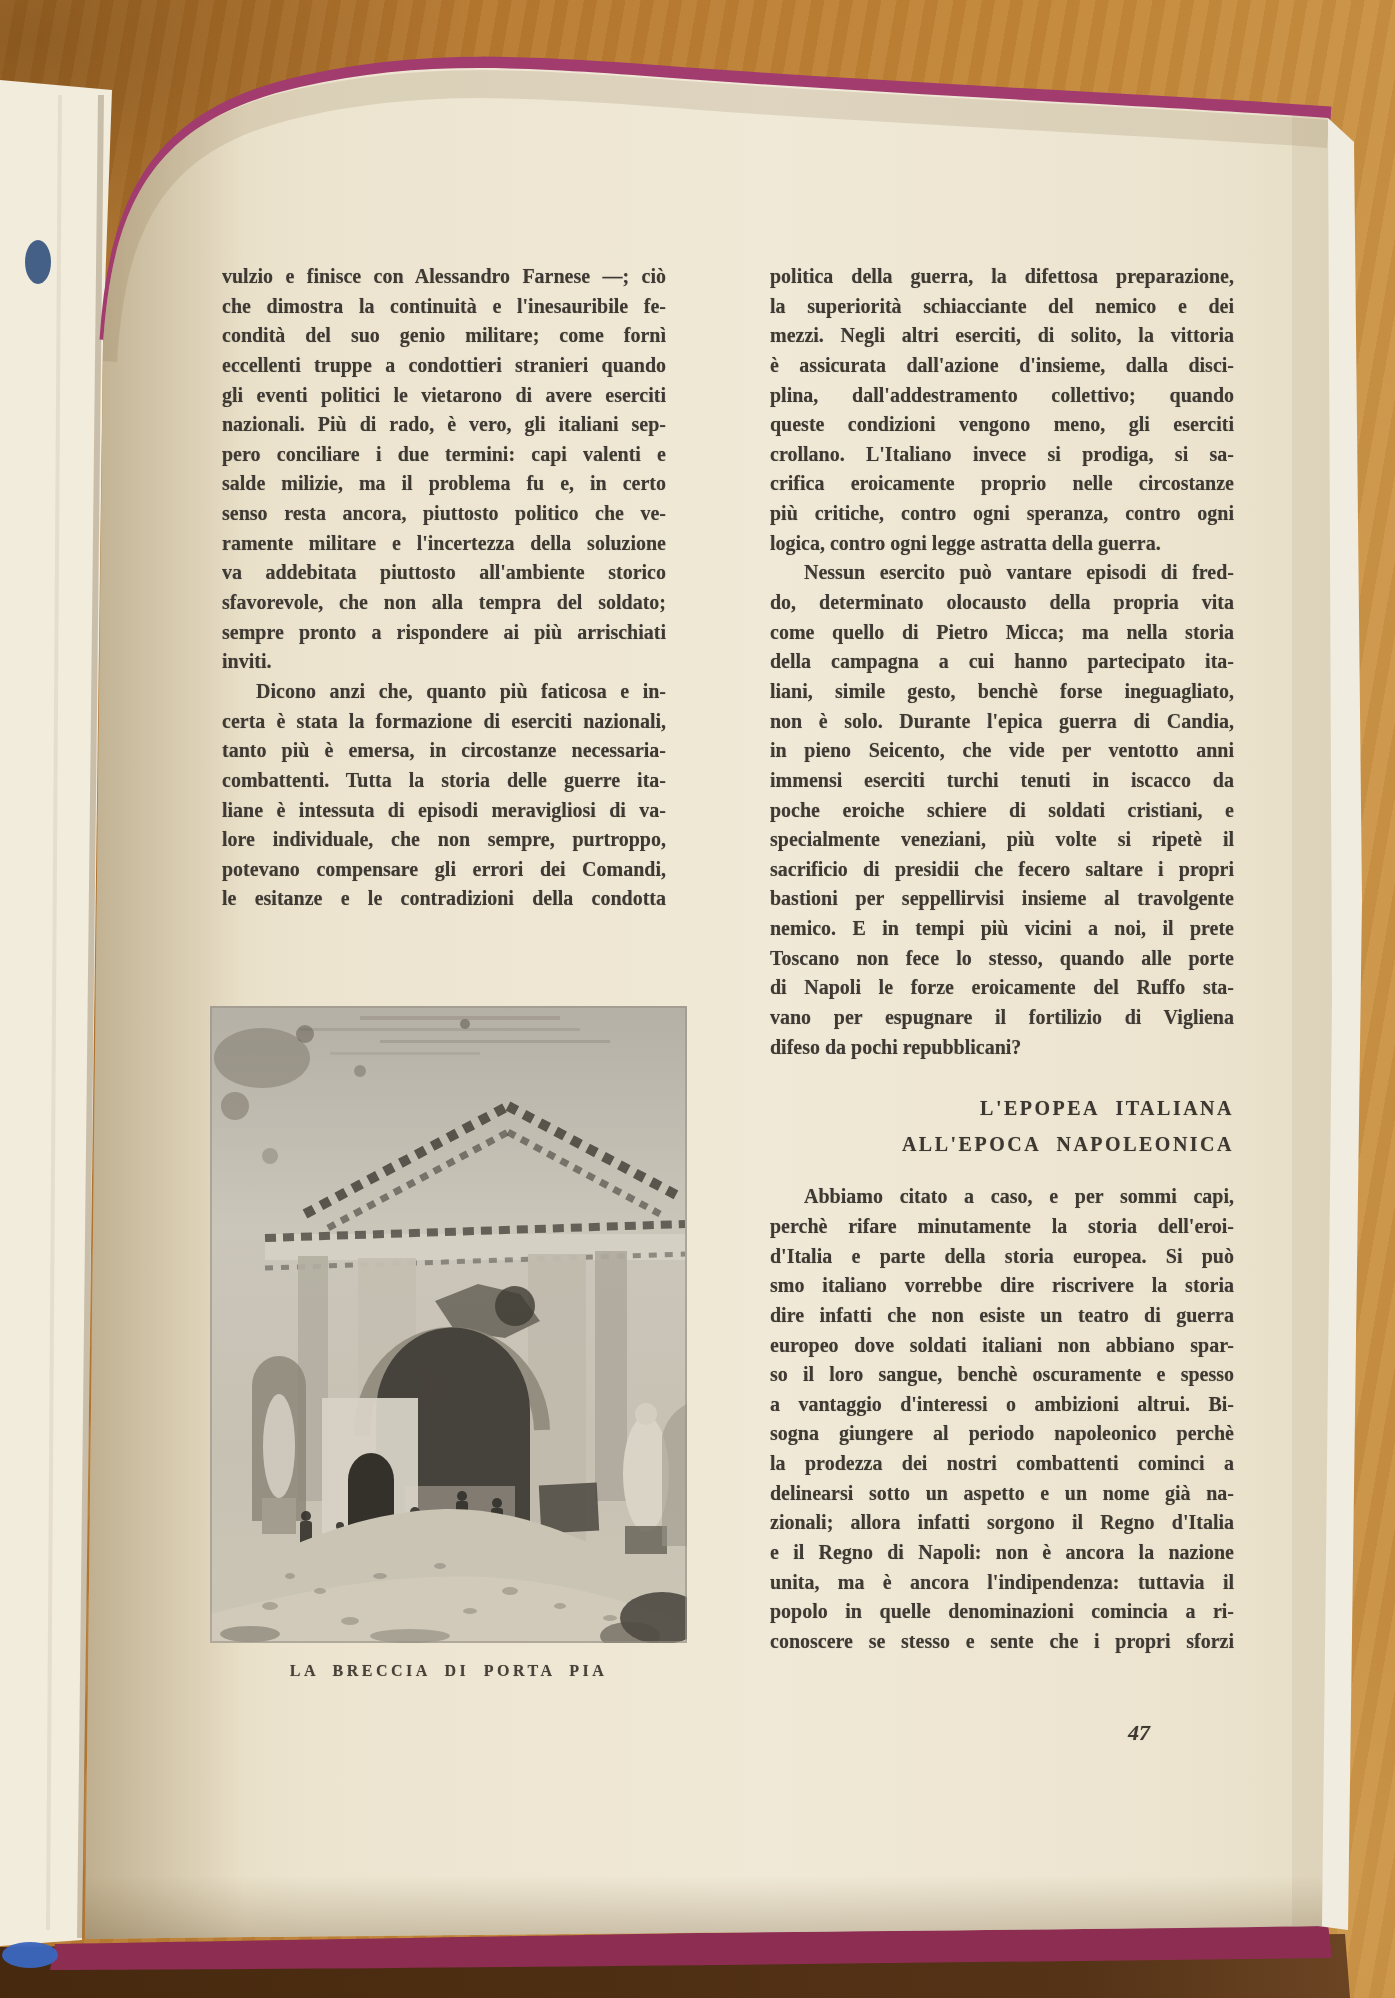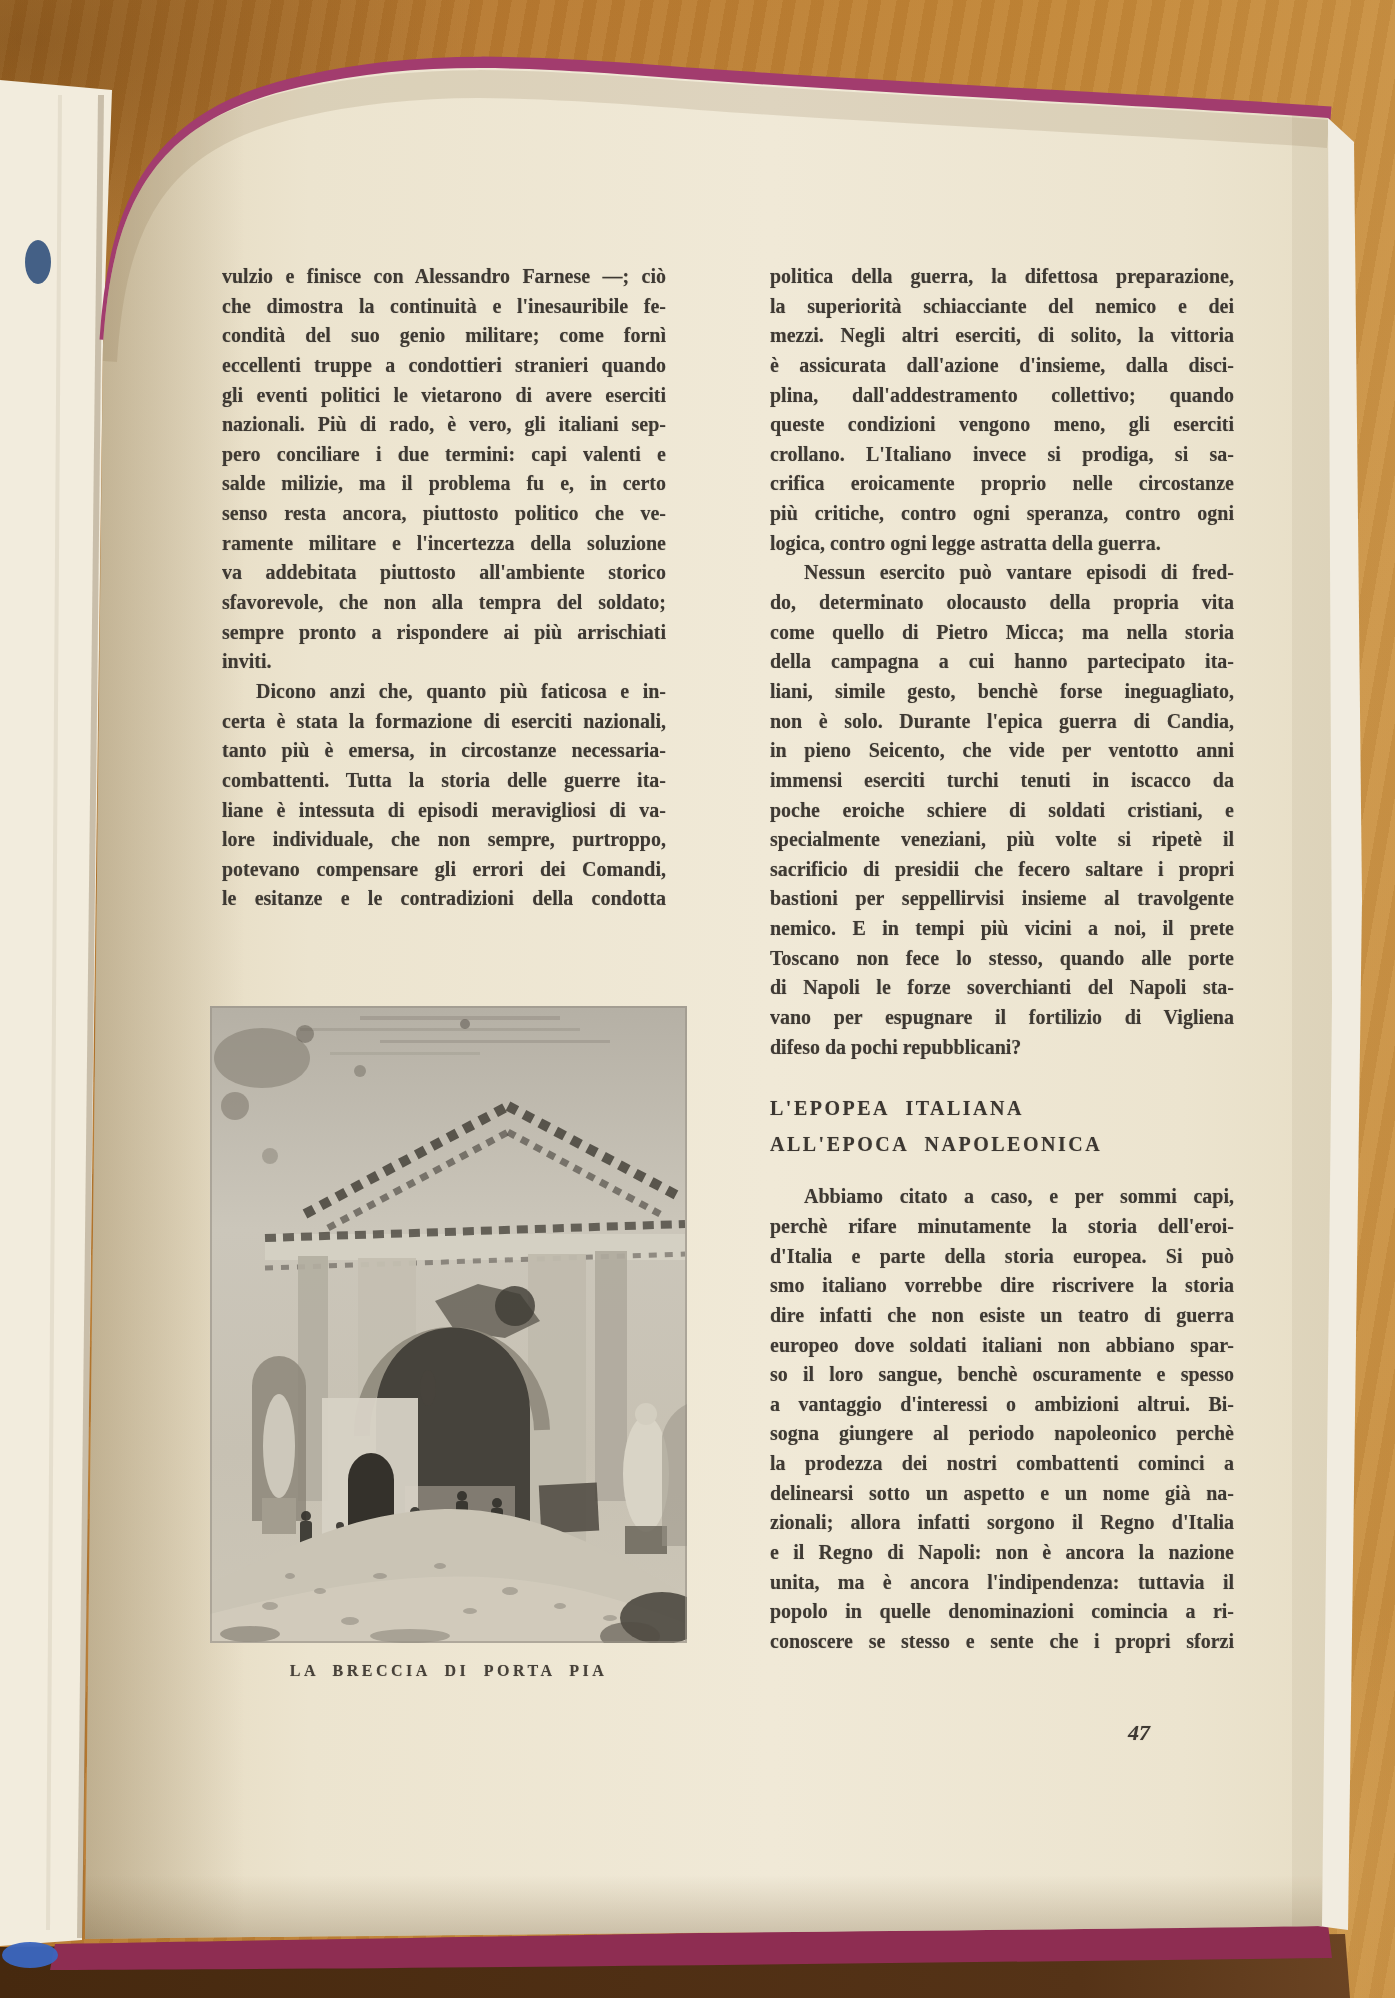--- a/index.html
+++ b/index.html
@@ -23,21 +23,21 @@
   .col-left{left:222px;width:444px;}
   .col-right{left:740px;width:464px;margin-left:30px;}
   .line{
     text-align:justify;text-align-last:justify;
     height:29.65px;overflow:hidden;white-space:nowrap;
   }
   .line.lastline{text-align-last:left;}
   .line.indent{text-indent:34px;}
   .heading{margin:28px 0 20px;}
   .hline{
-    text-align:left;line-height:36px;font-size:20px;
+    text-align:right;line-height:36px;font-size:20px;
     letter-spacing:2.5px;word-spacing:9px;color:#3c3731;
     text-shadow:0 0 1px rgba(60,55,49,.4);
   }
   .caption{
     position:absolute;left:210px;top:1662px;width:477px;
     text-align:center;font-size:16px;letter-spacing:3.5px;word-spacing:7px;
     color:#474139;text-shadow:0 0 1px rgba(70,65,57,.4);
   }
   .pagenum{
     position:absolute;left:1128px;top:1720px;width:60px;
@@ -249,21 +249,21 @@
             <div class="line">liani, simile gesto, benchè forse ineguagliato,</div>
             <div class="line">non è solo. Durante l'epica guerra di Candia,</div>
             <div class="line">in pieno Seicento, che vide per ventotto anni</div>
             <div class="line">immensi eserciti turchi tenuti in iscacco da</div>
             <div class="line">poche eroiche schiere di soldati cristiani, e</div>
             <div class="line">specialmente veneziani, più volte si ripetè il</div>
             <div class="line">sacrificio di presidii che fecero saltare i propri</div>
             <div class="line">bastioni per seppellirvisi insieme al travolgente</div>
             <div class="line">nemico. E in tempi più vicini a noi, il prete</div>
             <div class="line">Toscano non fece lo stesso, quando alle porte</div>
-            <div class="line">di Napoli le forze soverchianti del Napoli sta-</div>
+            <div class="line">di Napoli le forze eroicamente del Ruffo sta-</div>
             <div class="line">vano per espugnare il fortilizio di Vigliena</div>
             <div class="line lastline">difeso da pochi repubblicani?</div>
           </div>
         </div>
       <div class="heading">
         <div class="hline">L'EPOPEA ITALIANA</div>
         <div class="hline">ALL'EPOCA NAPOLEONICA</div>
       </div>
       <div>
           <div class="para">

